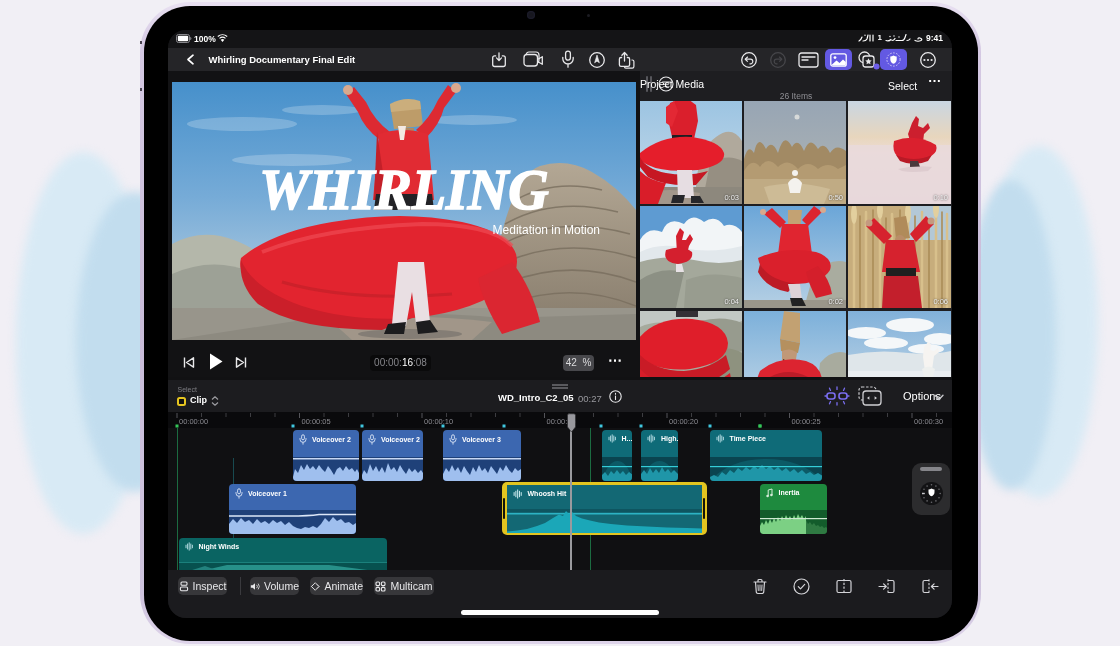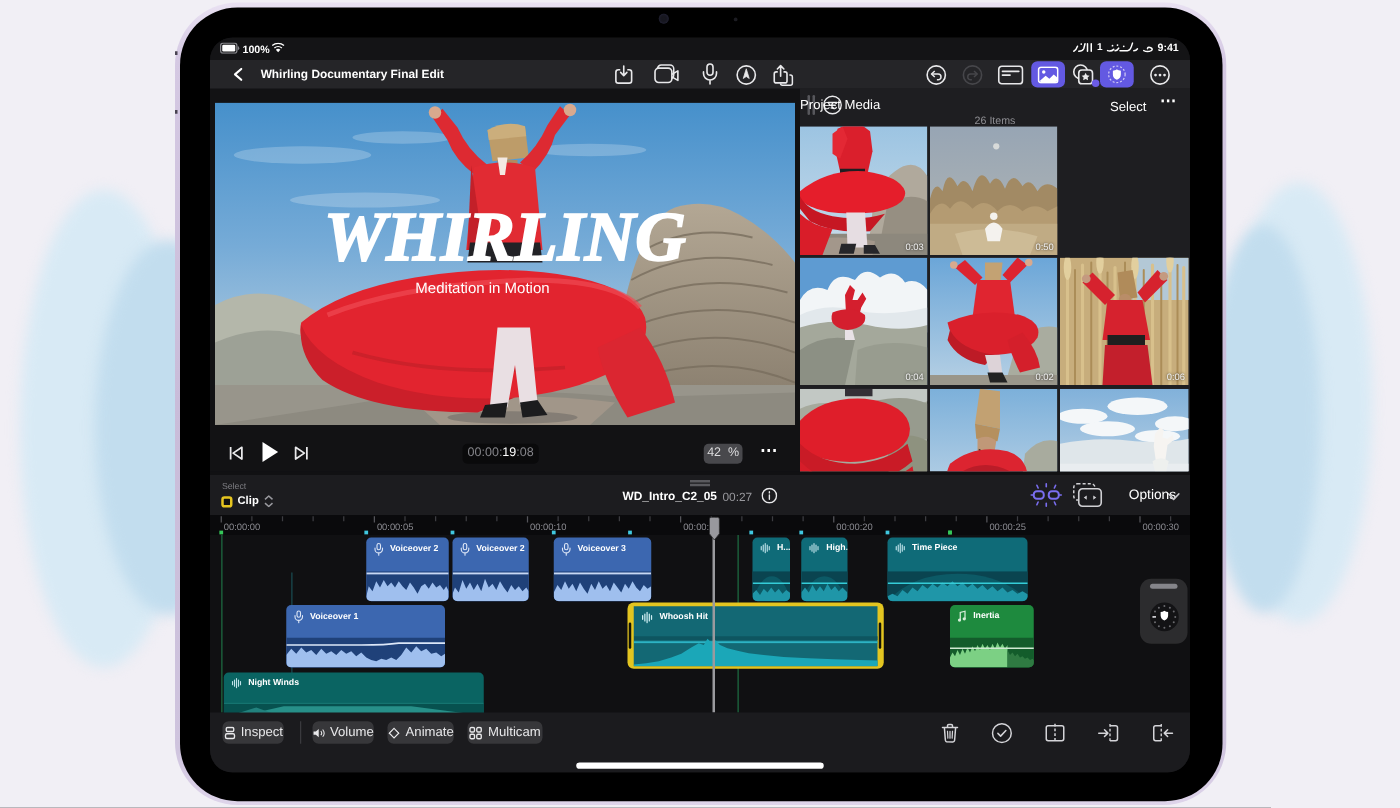--- a/index.html
+++ b/index.html
@@ -215,33 +215,33 @@
           <path d="M340 180 Q360 206 368 240 L330 252 Q310 220 306 196 Z" fill="#db2631"></path>
           <path d="M90 170 Q150 146 250 142 Q320 142 340 164" stroke="#f04a52" stroke-width="4" fill="none" opacity="0.7"></path>
           <path d="M110 200 Q180 220 280 212" stroke="#b51d26" stroke-width="3" fill="none" opacity="0.5"></path>
 
           <path d="M226 180 L252 180 L258 240 L244 242 L240 210 L234 244 L220 242 Z" fill="#e9dfe3"></path>
           <path d="M216 242 L234 240 L232 252 L212 252 Z" fill="#1c1c1e"></path>
           <path d="M244 240 L258 238 L266 250 L246 252 Z" fill="#1c1c1e"></path>
         </svg>
         
         <div class="abs" style="left:0; top:80px; width:464px; text-align:center; color:#fff; font-family:'Liberation Serif', serif; font-style:italic; font-weight:bold; font-size:56px; letter-spacing:0px; line-height:1; -webkit-text-stroke:1.6px #fff;">WHIRLING</div>
-        <div class="abs" style="left:0; top:141px; width:428px; text-align:center; color:#fff; font-size:12px;">Meditation in Motion</div>
+        <div class="abs" style="left:0; top:141px; width:428px; text-align:right; color:#fff; font-size:12px;">Meditation in Motion</div>
       </div>
 
       <svg class="abs" style="left:14px; top:285px;" width="14" height="13" viewBox="0 0 14 13">
         <path d="M2.5 1.5 v10 M11.5 1.8 L4.5 6.5 L11.5 11.2 z" fill="none" stroke="#e8e8ea" stroke-width="1.4" stroke-linejoin="round"></path>
       </svg>
       <svg class="abs" style="left:40px; top:281px;" width="16" height="19" viewBox="0 0 16 19">
         <path d="M2 1.5 L14.5 9.5 L2 17.5 z" fill="#fff"></path>
       </svg>
       <svg class="abs" style="left:66px; top:285px;" width="14" height="13" viewBox="0 0 14 13">
         <path d="M11.5 1.5 v10 M2.5 1.8 L9.5 6.5 L2.5 11.2 z" fill="none" stroke="#e8e8ea" stroke-width="1.4" stroke-linejoin="round"></path>
       </svg>
-      <div class="abs" style="left:202px; top:284px; width:61px; height:16px; background:#0a0a0b; border-radius:4px; text-align:center; line-height:16px; font-size:10px; color:#85858a;">00:00:<span style="color:#fff;">19</span>:08</div>
+      <div class="abs" style="left:202px; top:284px; width:61px; height:16px; background:#0a0a0b; border-radius:4px; text-align:center; line-height:16px; font-size:10px; color:#85858a;">00:00:<span style="color:#fff;">16</span>:08</div>
       <div class="abs" style="left:395px; top:284px; width:31px; height:16px; background:#48484c; border-radius:4px; text-align:center; line-height:16px; font-size:10px; color:#dcdcde;">42&nbsp;&nbsp;%</div>
       <span class="abs" style="left:440px; top:281px; font-size:14px; color:#fff; font-weight:bold;">⋯</span>
     </div>
     <div id="mediapanel">
 
       <div class="abs" style="left:6px; top:5px; width:2px; height:16px; background:#57575c; border-radius:1px;"></div>
       <div class="abs" style="left:10px; top:5px; width:2px; height:16px; background:#57575c; border-radius:1px;"></div>
       <svg class="abs" style="left:18px; top:5px;" width="16" height="16" viewBox="0 0 16 16">
         <circle cx="8" cy="8" r="7" fill="none" stroke="#e8e8ea" stroke-width="1.1"></circle>
         <path d="M4.5 6 h7 M5.7 8.2 h4.6 M6.9 10.4 h2.2" stroke="#e8e8ea" stroke-width="1.1" stroke-linecap="round"></path>
@@ -282,20 +282,37 @@
             </defs>
         <rect width="102" height="103" fill="url(#t2s)"></rect>
         <circle cx="53" cy="16" r="2.5" fill="#e6e6e2" opacity="0.8"></circle>
         <path d="M0 58 Q4 42 10 52 Q14 32 22 48 Q28 38 34 52 Q40 30 48 46 Q54 36 60 50 Q66 34 74 48 Q80 40 86 52 Q92 42 102 50 V103 H0 Z" fill="#a28a64"></path>
         <path d="M0 70 Q8 56 16 66 Q24 54 34 66 Q44 56 54 68 Q64 58 74 68 Q84 60 94 68 L102 64 V103 H0 Z" fill="#b49b72"></path>
         <rect y="78" width="102" height="25" fill="#c0ab84"></rect>
         <path d="M20 86 Q52 78 86 88 L80 103 H26 Z" fill="#cdbb96"></path>
         <circle cx="51" cy="72" r="3" fill="#f4f2ee"></circle>
         <path d="M44 82 Q51 72 58 82 L56 92 H46 Z" fill="#f4f2ee"></path>
       </svg><span class="dur">0:50</span></div>
+      <div class="thumb" style="left:208px; top:30px; width:103px; height:103px;"><svg width="103" height="103" viewBox="0 0 103 103">
+        <defs>
+              <linearGradient id="t3s" x1="0" y1="0" x2="0" y2="1">
+                <stop offset="0" stop-color="#c9d6e2"></stop>
+                <stop offset="0.35" stop-color="#e8d6bd"></stop>
+                <stop offset="0.5" stop-color="#eddcd4"></stop>
+                <stop offset="1" stop-color="#e3d2d6"></stop>
+              </linearGradient>
+            </defs>
+        <rect width="103" height="103" fill="url(#t3s)"></rect>
+        <path d="M0 44 H103 V103 H0 Z" fill="#e9dadc" opacity="0.8"></path>
+        <path d="M64 22 l4 -7 3 3 -1 7 5 2 5 -5 2 5 -6 6 -1 8 -12 2 -3 -10z" fill="#cc1f2e"></path>
+        <path d="M46 40 Q68 32 88 44 Q92 56 66 60 Q42 60 46 40z" fill="#da202e"></path>
+        <path d="M48 54 Q66 62 84 54 L80 60 Q66 66 52 60 Z" fill="#b81a26"></path>
+        <path d="M62 60 h8 l2 6 h-10z" fill="#4a3a3c"></path>
+        <path d="M50 68 Q66 64 84 66 L80 70 Q64 72 54 70 Z" fill="#d8c6ca" opacity="0.7"></path>
+      </svg><span class="dur">0:10</span></div>
       <div class="thumb" style="left:0px; top:135px; width:102px; height:102px;"><svg width="102" height="102" viewBox="0 0 102 102">
         <rect width="102" height="102" fill="#5e9bd2"></rect>
         <path d="M0 34 Q8 20 22 26 Q28 10 44 18 Q52 6 64 16 Q76 8 84 20 Q94 16 102 26 V54 H0 Z" fill="#f2f5f7"></path>
         <path d="M0 46 Q20 36 44 42 Q70 48 102 40 V60 H0 Z" fill="#e2e8ec"></path>
         <path d="M0 56 Q26 48 54 54 Q80 60 102 54 V102 H0 Z" fill="#a4a89b"></path>
         <path d="M0 74 Q20 60 44 66 L36 102 H0 Z" fill="#8c9084"></path>
         <path d="M46 74 Q70 64 102 72 V102 H44 Z" fill="#989c8f"></path>
         <path d="M36 30 l4 -8 4 4 -2 8 4 0 4 -6 3 5 -4 7 -2 8 -10 0z" fill="#d41f2e"></path>
         <path d="M26 44 Q42 38 52 46 Q54 56 38 58 Q22 56 26 44z" fill="#d41f2e"></path>
         <path d="M36 58 h6 l2 8 h-8z" fill="#e8e2e6"></path>

